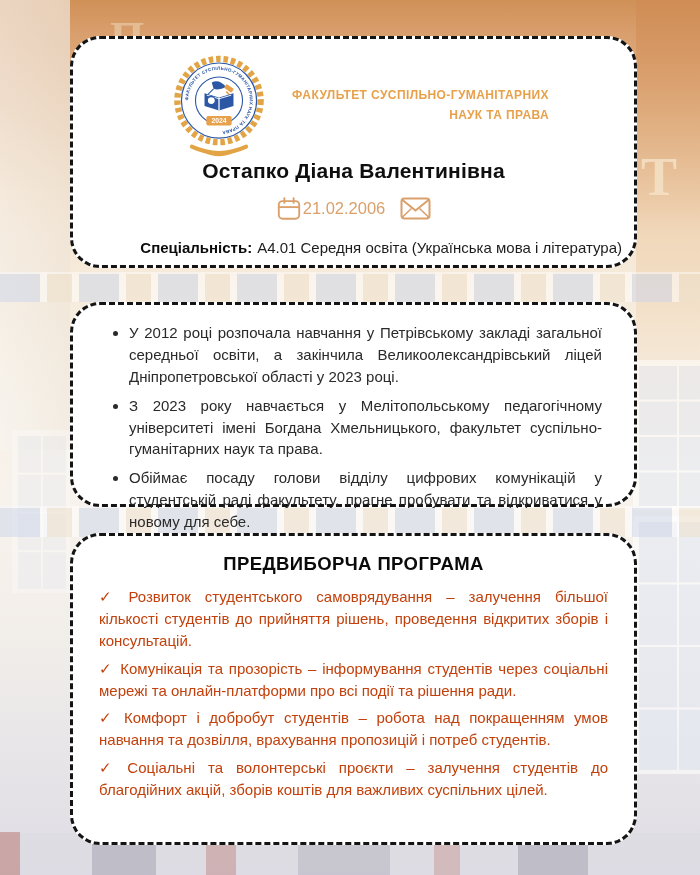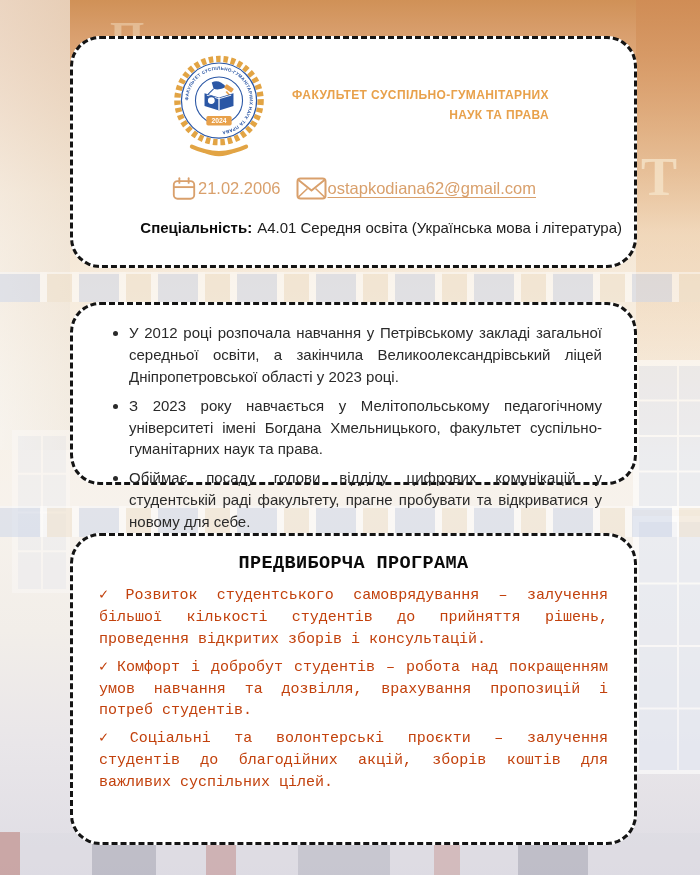--- a/index.html
+++ b/index.html
@@ -36,22 +36,22 @@
   .pierA{left:0;top:832px;width:20px;height:43px;background:#b2655c;opacity:.45;}
   .pierB{left:206px;top:840px;width:30px;height:35px;background:#b2655c;opacity:.35;}
   .pierC{left:434px;top:842px;width:26px;height:33px;background:#ba7168;opacity:.3;}
   .wm{position:absolute;font-family:"Liberation Serif",serif;font-weight:bold;pointer-events:none;}
   .wm-p{left:110px;top:12px;font-size:44px;color:#f2ddc0;opacity:.5;}
   .wm-et{left:596px;top:146px;font-size:54px;letter-spacing:9px;color:#f6e4c9;opacity:.8;}
   
   .card{position:absolute;left:70px;width:567px;background:#ffffff;
     border:3px dashed #141414;border-radius:30px;box-sizing:border-box;}
   .card-header{top:36px;height:232px;}
-  .card-bio{top:302px;height:183px;}
-  .card-program{top:533px;height:312px;font-family:Liberation Mono, monospace;}
+  .card-bio{top:302px;height:205px;}
+  .card-program{top:533px;height:312px;}
   
   .header-row{display:flex;align-items:center;justify-content:center;gap:12px;margin-top:10px;}
   .logo{width:122px;height:114px;flex:0 0 auto;}
   .logo svg{width:122px;height:114px;display:block;}
   .faculty-title{color:#E8A14B;font-weight:bold;font-size:12px;line-height:1.65;
     text-align:right;letter-spacing:.4px;max-width:370px;}
   .person-name{margin:-4px 0 0;text-align:center;font-size:21px;font-weight:800;
     color:#0f0f0f;letter-spacing:.2px;}
   .info-row{display:flex;align-items:center;justify-content:center;gap:1px;margin-top:13px;}
   .icon{display:inline-flex;flex:0 0 auto;}
@@ -127,52 +127,53 @@
           <path d="M30,108 Q60,122 90,108" stroke="#E2A444" stroke-width="4.5" fill="none" stroke-linecap="round"></path>
           <path d="M44,113 Q60,121 76,113" stroke="#E2A444" stroke-width="3" fill="none" stroke-linecap="round"></path>
         </svg>
       </div>
       <div class="faculty-title">
         <div>ФАКУЛЬТЕТ СУСПІЛЬНО-ГУМАНІТАРНИХ</div>
         <div>НАУК ТА ПРАВА</div>
       </div>
     </div>
 
+    <h1 class="person-name">Остапко Діана Валентинівна</h1>
 
     <div class="info-row">
       <span class="icon">
         <svg width="26" height="25" viewBox="0 0 28 26">
           <rect x="3" y="5" width="22" height="19" rx="4" fill="none" stroke="#D9A06C" stroke-width="2"></rect>
           <line x1="3" y1="11.5" x2="25" y2="11.5" stroke="#D9A06C" stroke-width="2"></line>
           <line x1="9" y1="2" x2="9" y2="7" stroke="#D9A06C" stroke-width="2" stroke-linecap="round"></line>
           <line x1="19" y1="2" x2="19" y2="7" stroke="#D9A06C" stroke-width="2" stroke-linecap="round"></line>
         </svg>
       </span>
       <span class="date-text">21.02.2006</span>
       <span class="icon">
         <svg width="31" height="23" viewBox="0 0 31 23">
           <rect x="1.5" y="1.5" width="28" height="20" rx="3" fill="none" stroke="#D9A06C" stroke-width="2"></rect>
           <path d="M2.5,3 L15.5,13.5 L28.5,3" fill="none" stroke="#D9A06C" stroke-width="2"></path>
           <path d="M2.5,20 L11.5,11.5 M28.5,20 L19.5,11.5" fill="none" stroke="#D9A06C" stroke-width="1.6"></path>
         </svg>
       </span>
-      <a class="email-link">ostapkodiana62@gmail.com</a>
     </div>
 
     <p class="specialty"><b>Спеціальність:</b><span>А4.01 Середня освіта (Українська мова і література)</span></p>
   </div>
 
   <div class="card card-bio">
     <ul class="bio-list">
       <li class="bio-item">У 2012 році розпочала навчання у Петрівському закладі загальної середньої освіти, а закінчила Великоолександрівський ліцей Дніпропетровської області у 2023 році.</li>
       <li class="bio-item">З 2023 року навчається у Мелітопольському педагогічному університеті імені Богдана Хмельницького, факультет суспільно-гуманітарних наук та права.</li>
       <li class="bio-item">Обіймає посаду голови відділу цифрових комунікацій у студентській раді факультету, прагне пробувати та відкриватися у новому для себе.</li>
     </ul>
   </div>
 
   <div class="card card-program">
     <h2 class="program-title">ПРЕДВИБОРЧА ПРОГРАМА</h2>
     <p class="program-item"><span class="check">✓</span><span>Розвиток студентського самоврядування – залучення більшої кількості студентів до прийняття рішень, проведення відкритих зборів і консультацій.</span></p>
+    <p class="program-item"><span class="check">✓</span><span>Комунікація та прозорість – інформування студентів через соціальні мережі та онлайн-платформи про всі події та рішення ради.</span></p>
     <p class="program-item"><span class="check">✓</span><span>Комфорт і добробут студентів – робота над покращенням умов навчання та дозвілля, врахування пропозицій і потреб студентів.</span></p>
     <p class="program-item"><span class="check">✓</span><span>Соціальні та волонтерські проєкти – залучення студентів до благодійних акцій, зборів коштів для важливих суспільних цілей.</span></p>
   </div>
 
 </div>
 
 </body></html>

